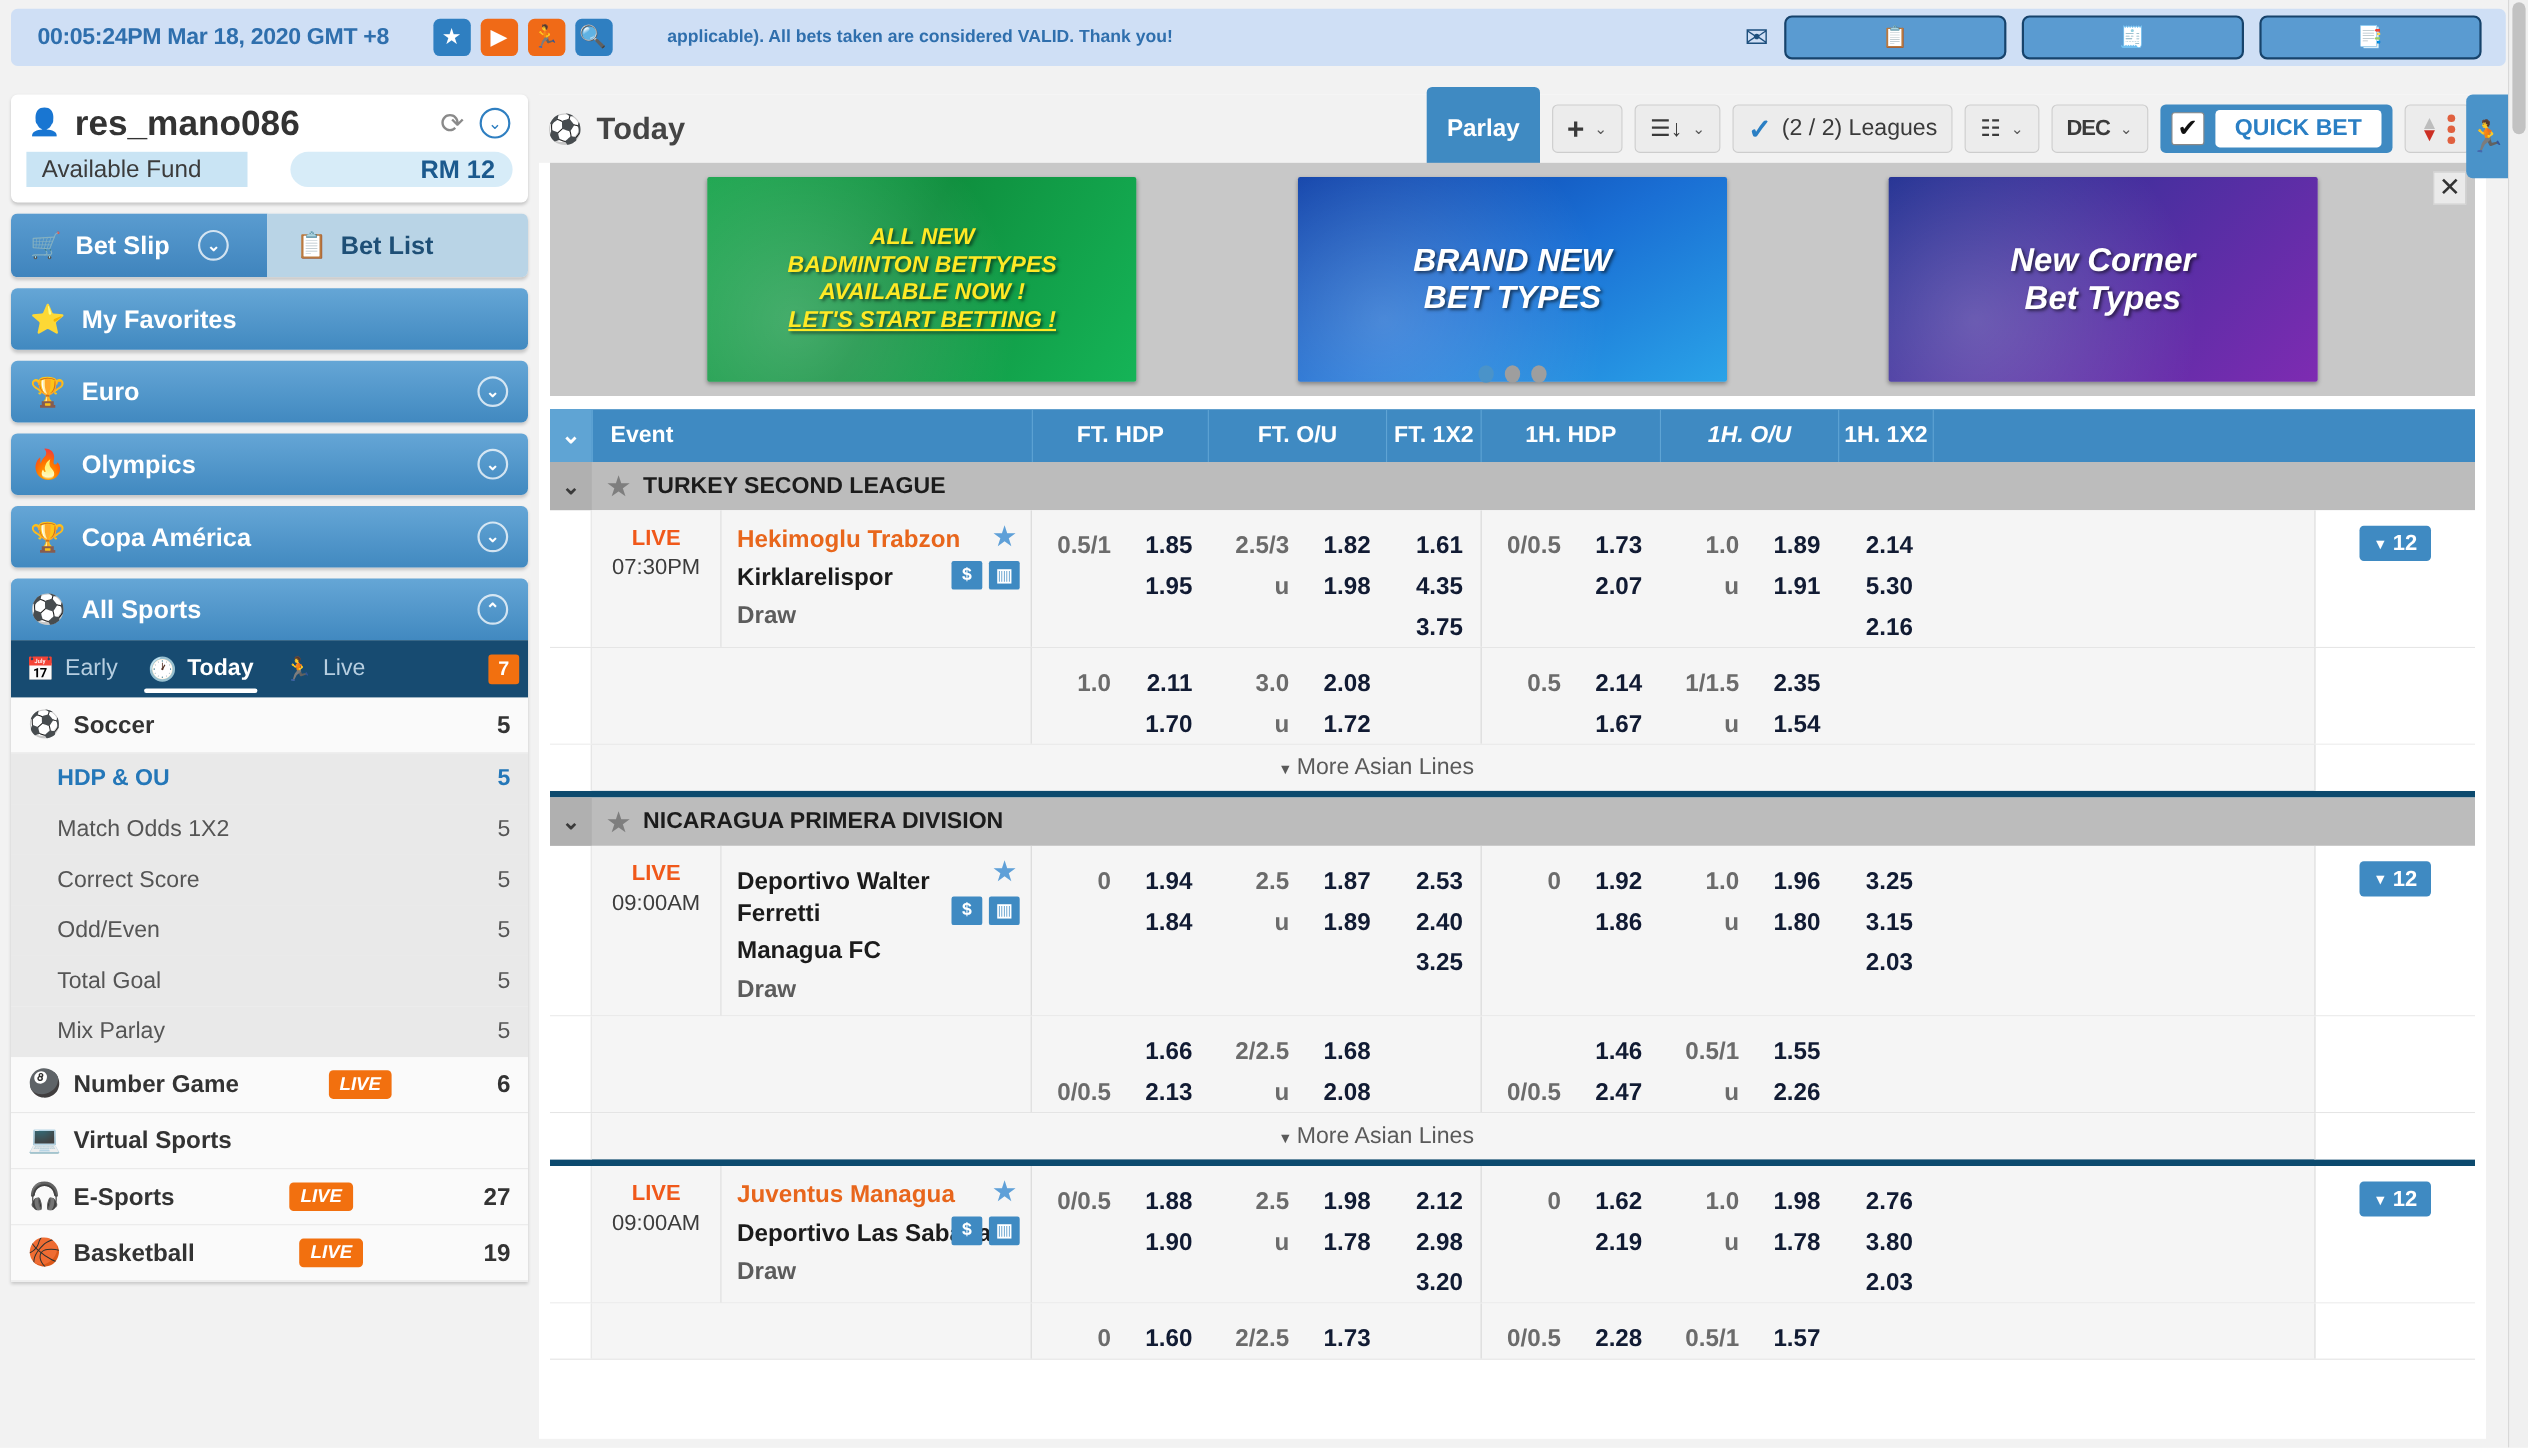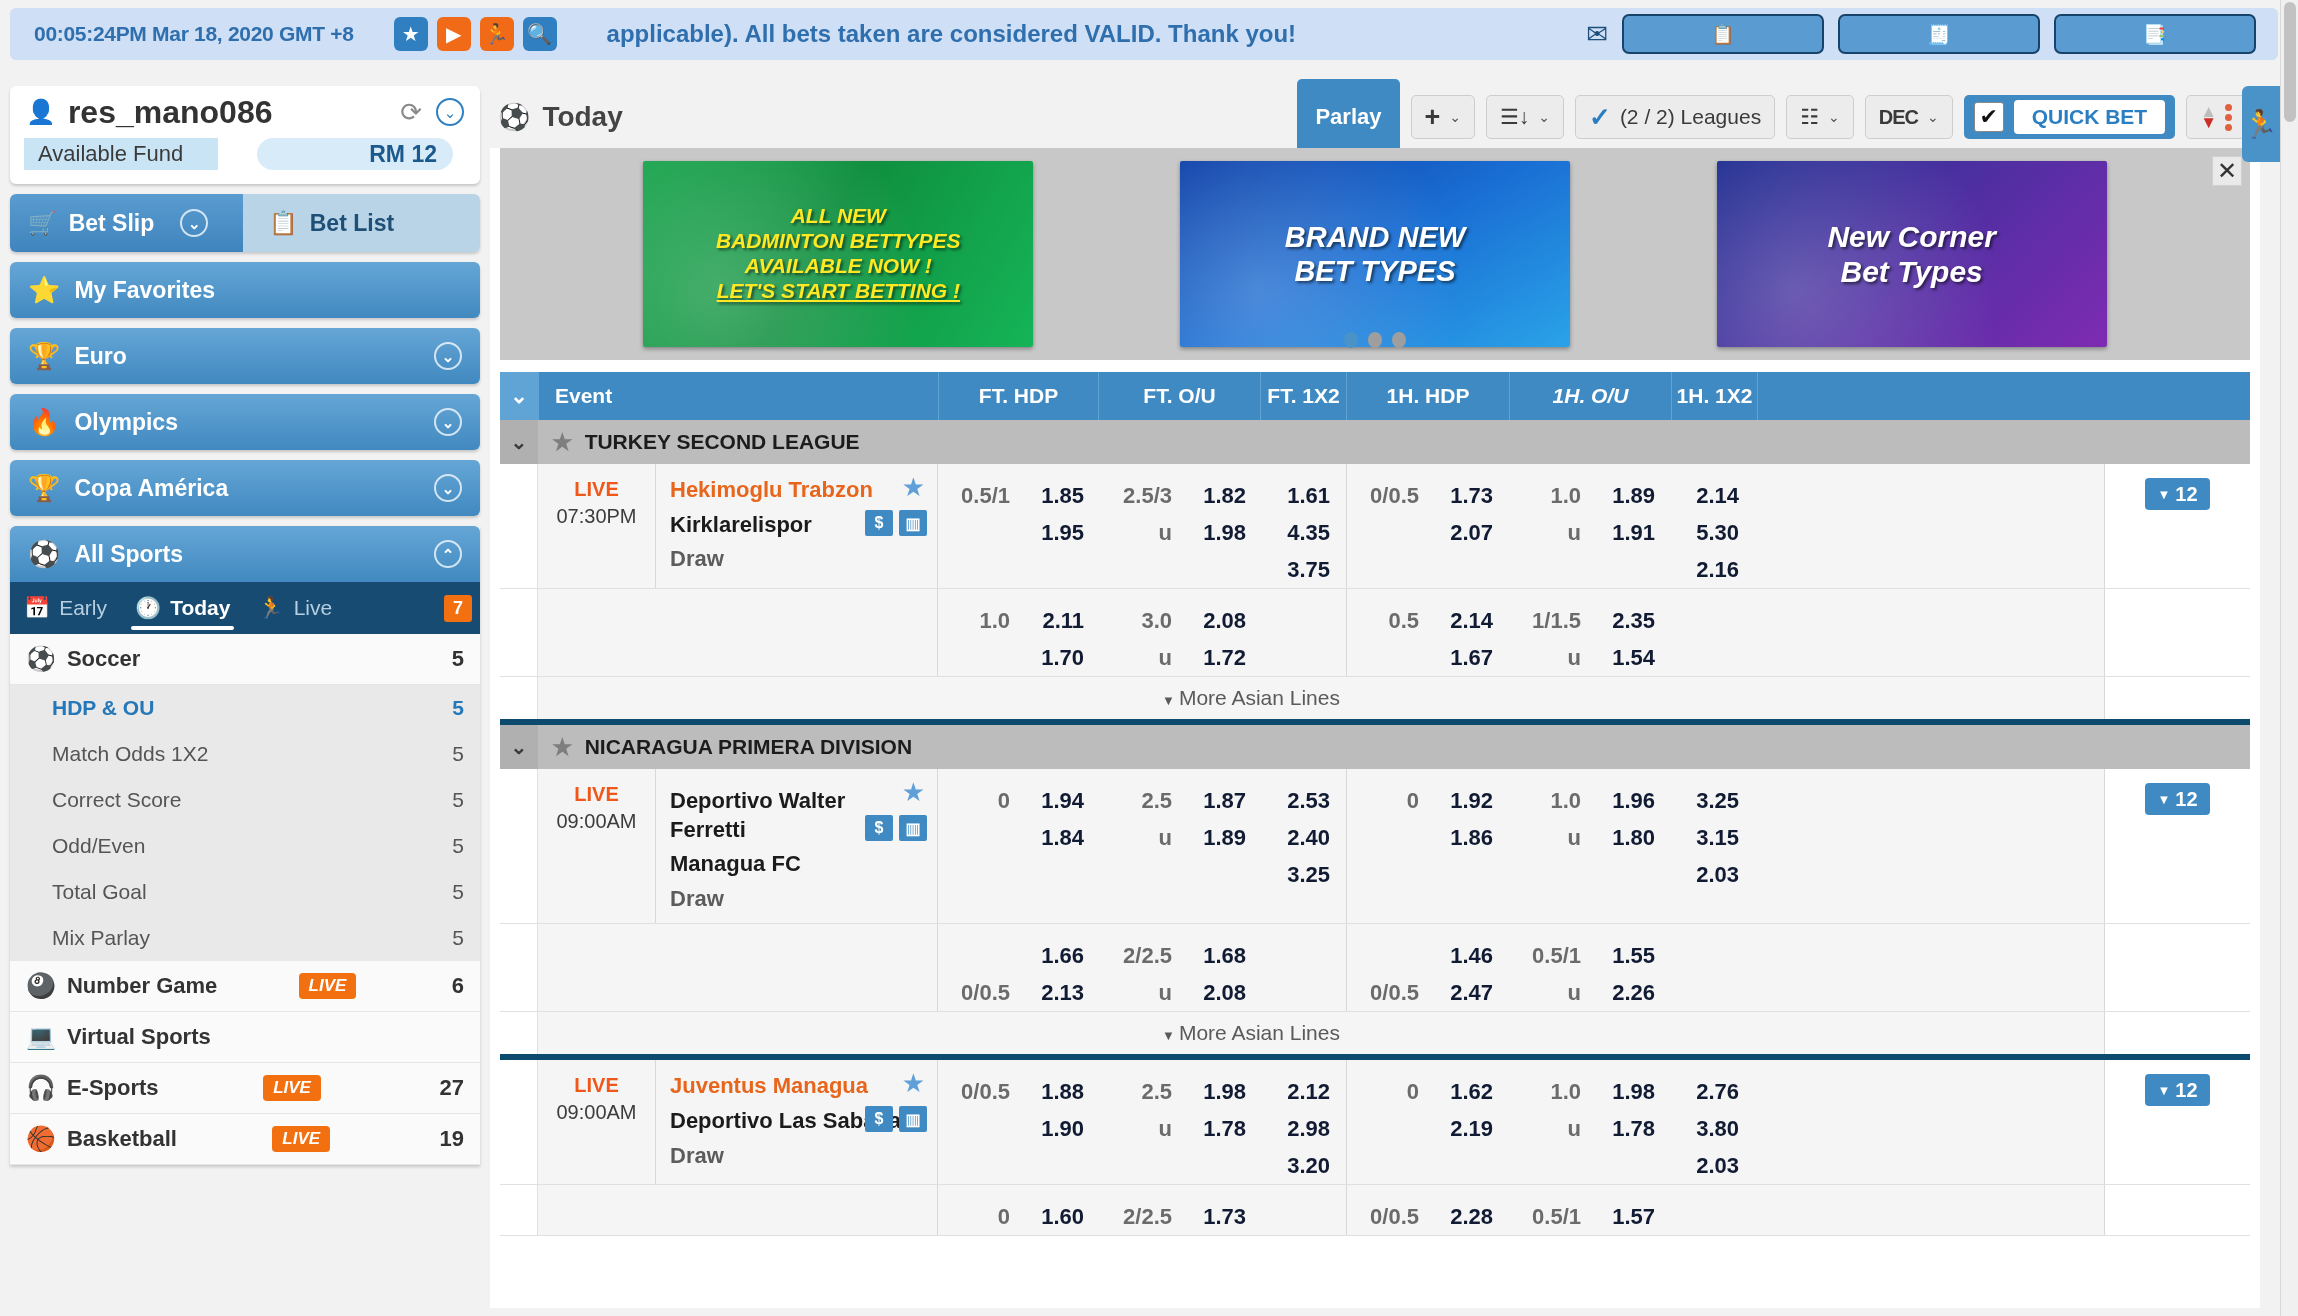--- a/index.html
+++ b/index.html
@@ -23,21 +23,21 @@
   }
   .tb-icons { display: flex; gap: 9px; margin-left: 40px; }
   .tb-ico {
     width: 34px; height: 34px; border-radius: 6px;
     display: flex; align-items: center; justify-content: center;
     color: #fff; font-size: 20px; line-height: 1;
   }
   .tb-ico.blue { background: #2f7fc1; }
   .tb-ico.orange { background: #f06a17; }
   #marquee {
-    margin-left: 50px; font-size: 24px; font-weight: bold; color: #2f6fad;
+    margin-left: 50px; font-size: 16px; font-weight: bold; color: #2f6fad;
     white-space: nowrap; flex: 0 0 auto;
   }
   #tb-right { margin-left: auto; display: flex; align-items: center; gap: 14px; padding-right: 22px; }
   .mail-ico { color: #1d4f7d; font-size: 26px; line-height: 1; }
   .tb-btn {
     width: 202px; height: 40px; background: #5a9bd1;
     border: 2px solid #17436b; border-radius: 7px;
     display: flex; align-items: center; justify-content: center;
     color: #fff; font-size: 19px;
   }
@@ -67,21 +67,21 @@
   #acct-name { font-size: 32px; font-weight: bold; color: #333; margin-left: 12px; }
   .person-ico { font-size: 24px; color: #4a4a4a; line-height: 1; }
   #acct-actions { margin-left: auto; display: flex; align-items: center; gap: 14px; }
   .refresh-ico { font-size: 26px; color: #8a8a8a; line-height: 1; }
   .circle-chev {
     width: 28px; height: 28px; border-radius: 50%; border: 2px solid #2f7fc1;
     color: #2f7fc1; display: flex; align-items: center; justify-content: center;
     font-size: 15px; line-height: 1;
   }
   .circle-chev.white { border-color: rgba(255,255,255,.75); color: #fff; }
-  #fund-row { display: flex; height: 32px; margin: 0 27px 14px 14px; gap: 39px; }
+  #fund-row { display: flex; height: 32px; margin: 0 14px 14px 14px; gap: 39px; }
   #fund-label {
     flex: 1; background: #c9e4f4; display: flex; align-items: center;
     padding-left: 14px; font-size: 22px; color: #3b3b3b;
   }
   #fund-value {
     flex: 1; background: #d7ecf8; display: flex; align-items: center;
     justify-content: flex-end; padding-right: 16px;
     font-size: 23px; font-weight: bold; color: #1c5a8e; border-radius: 16px;
   }
 

